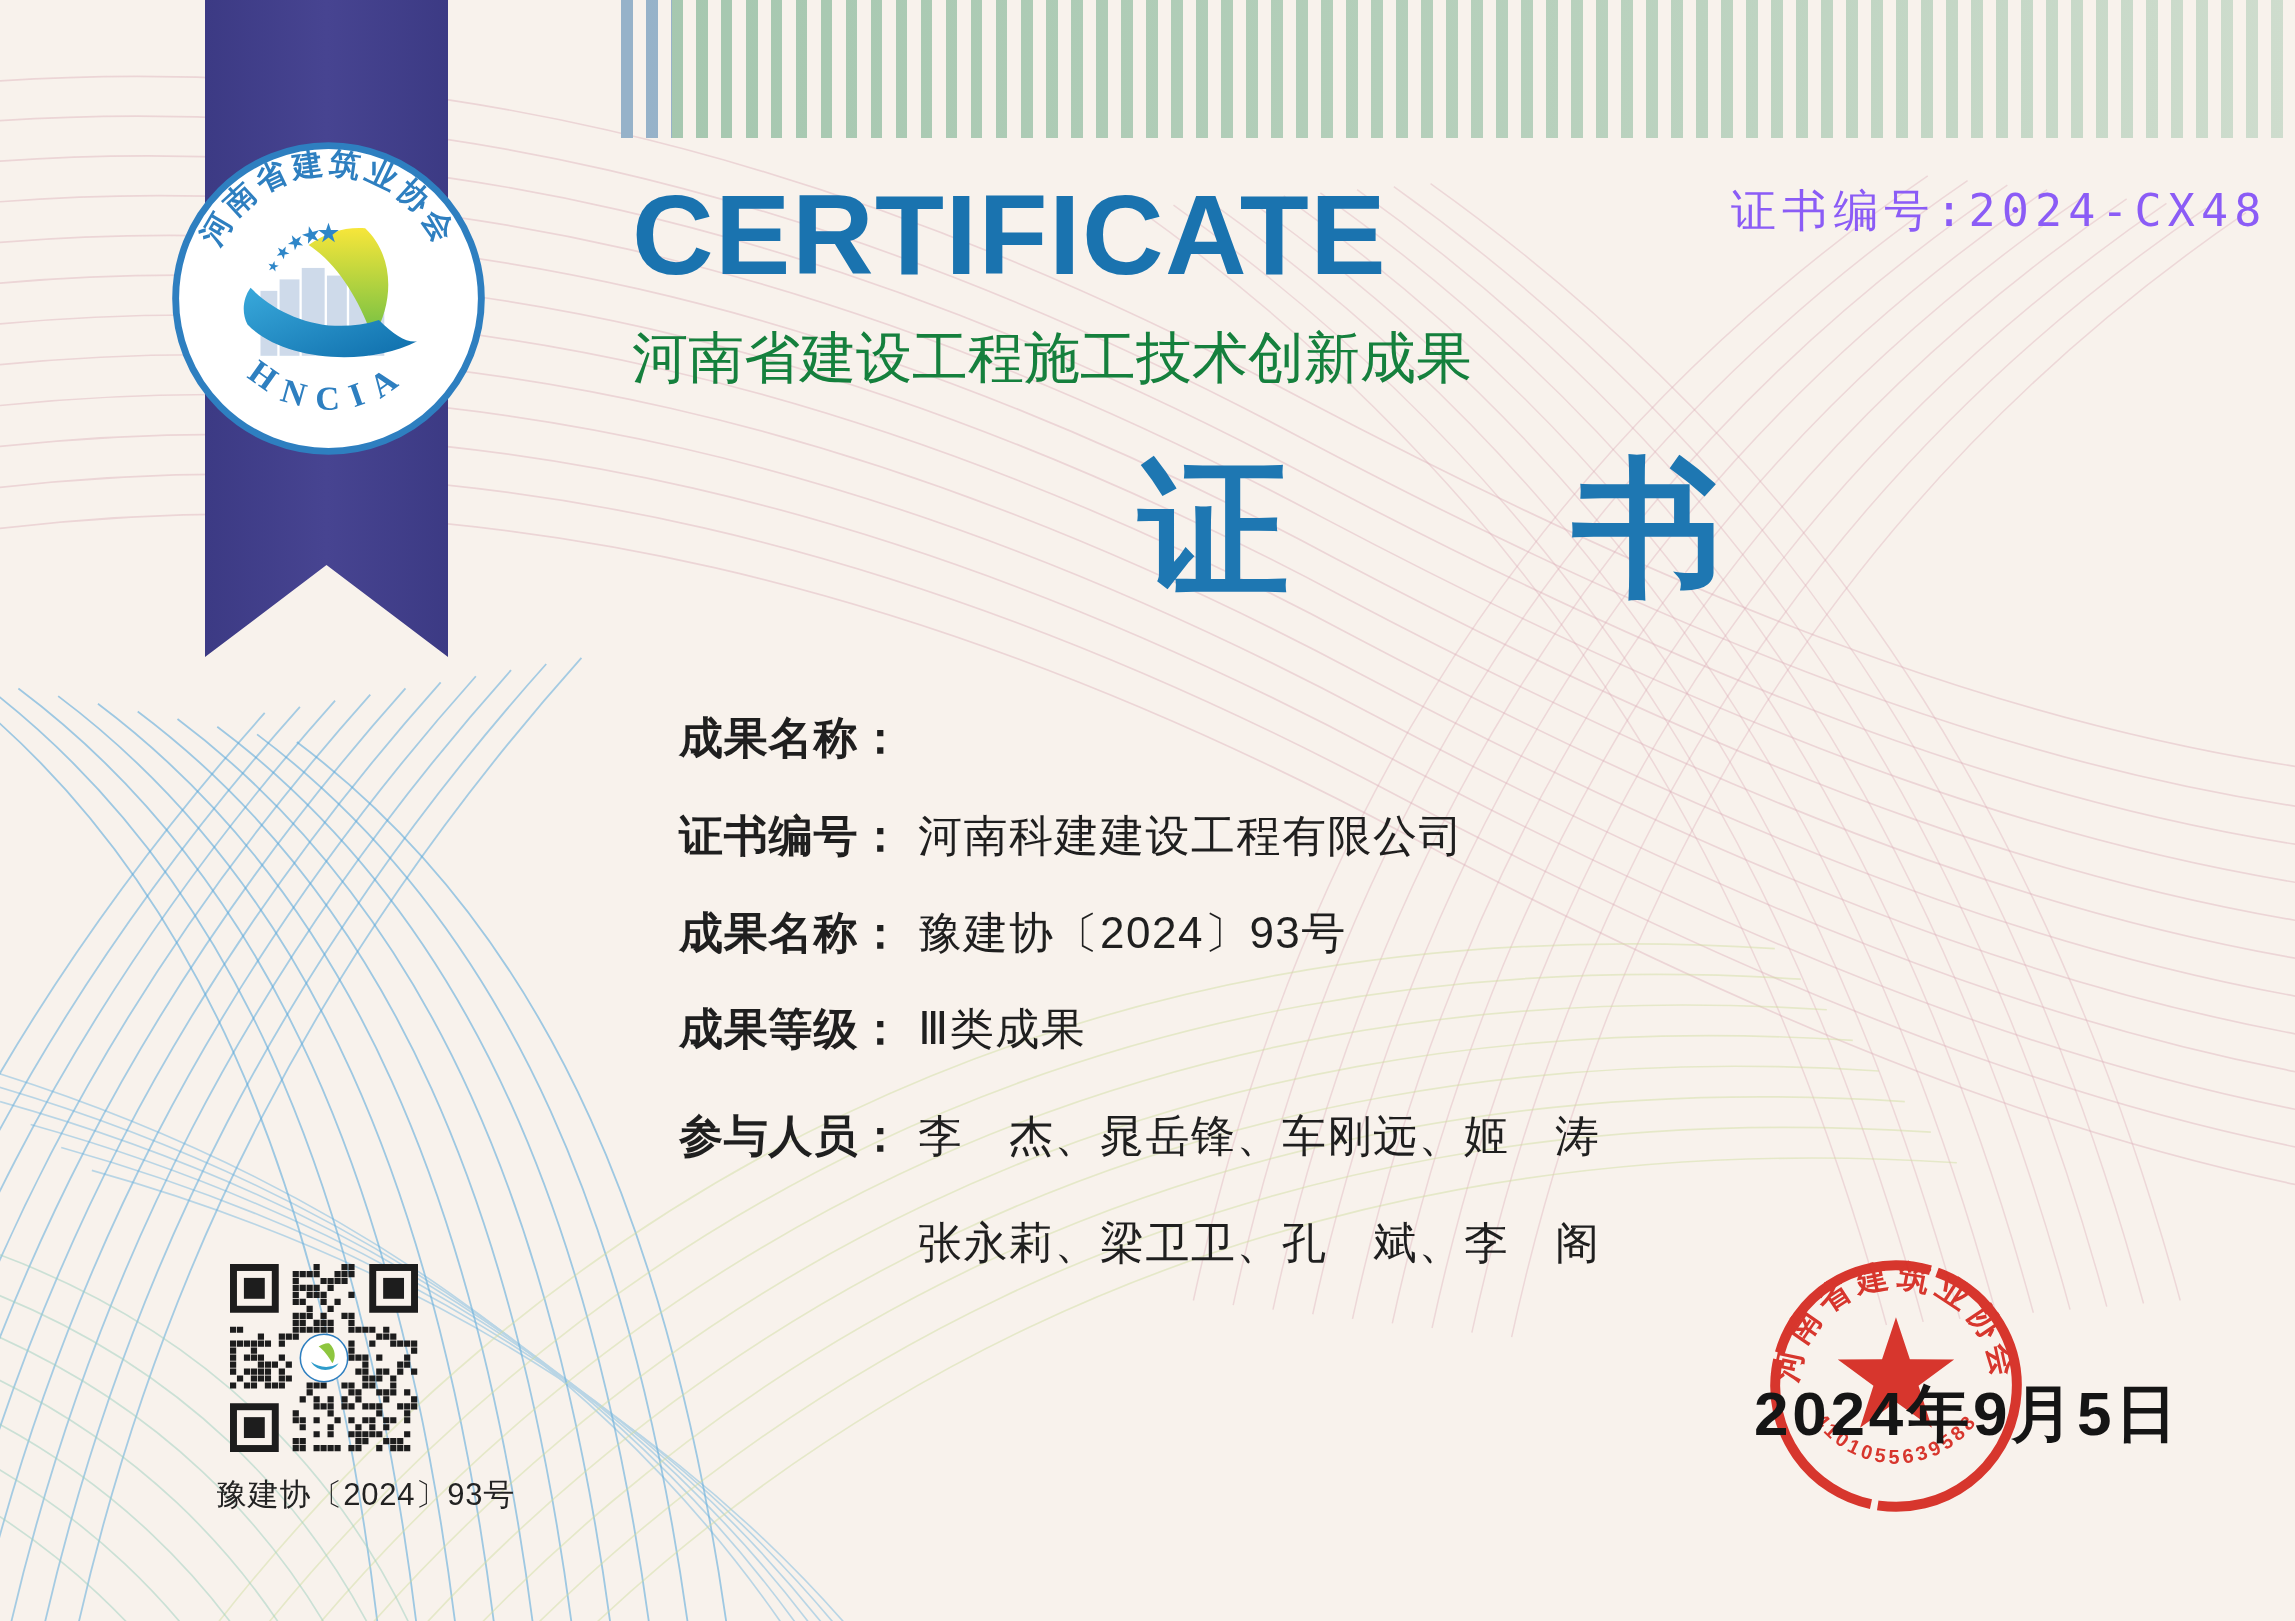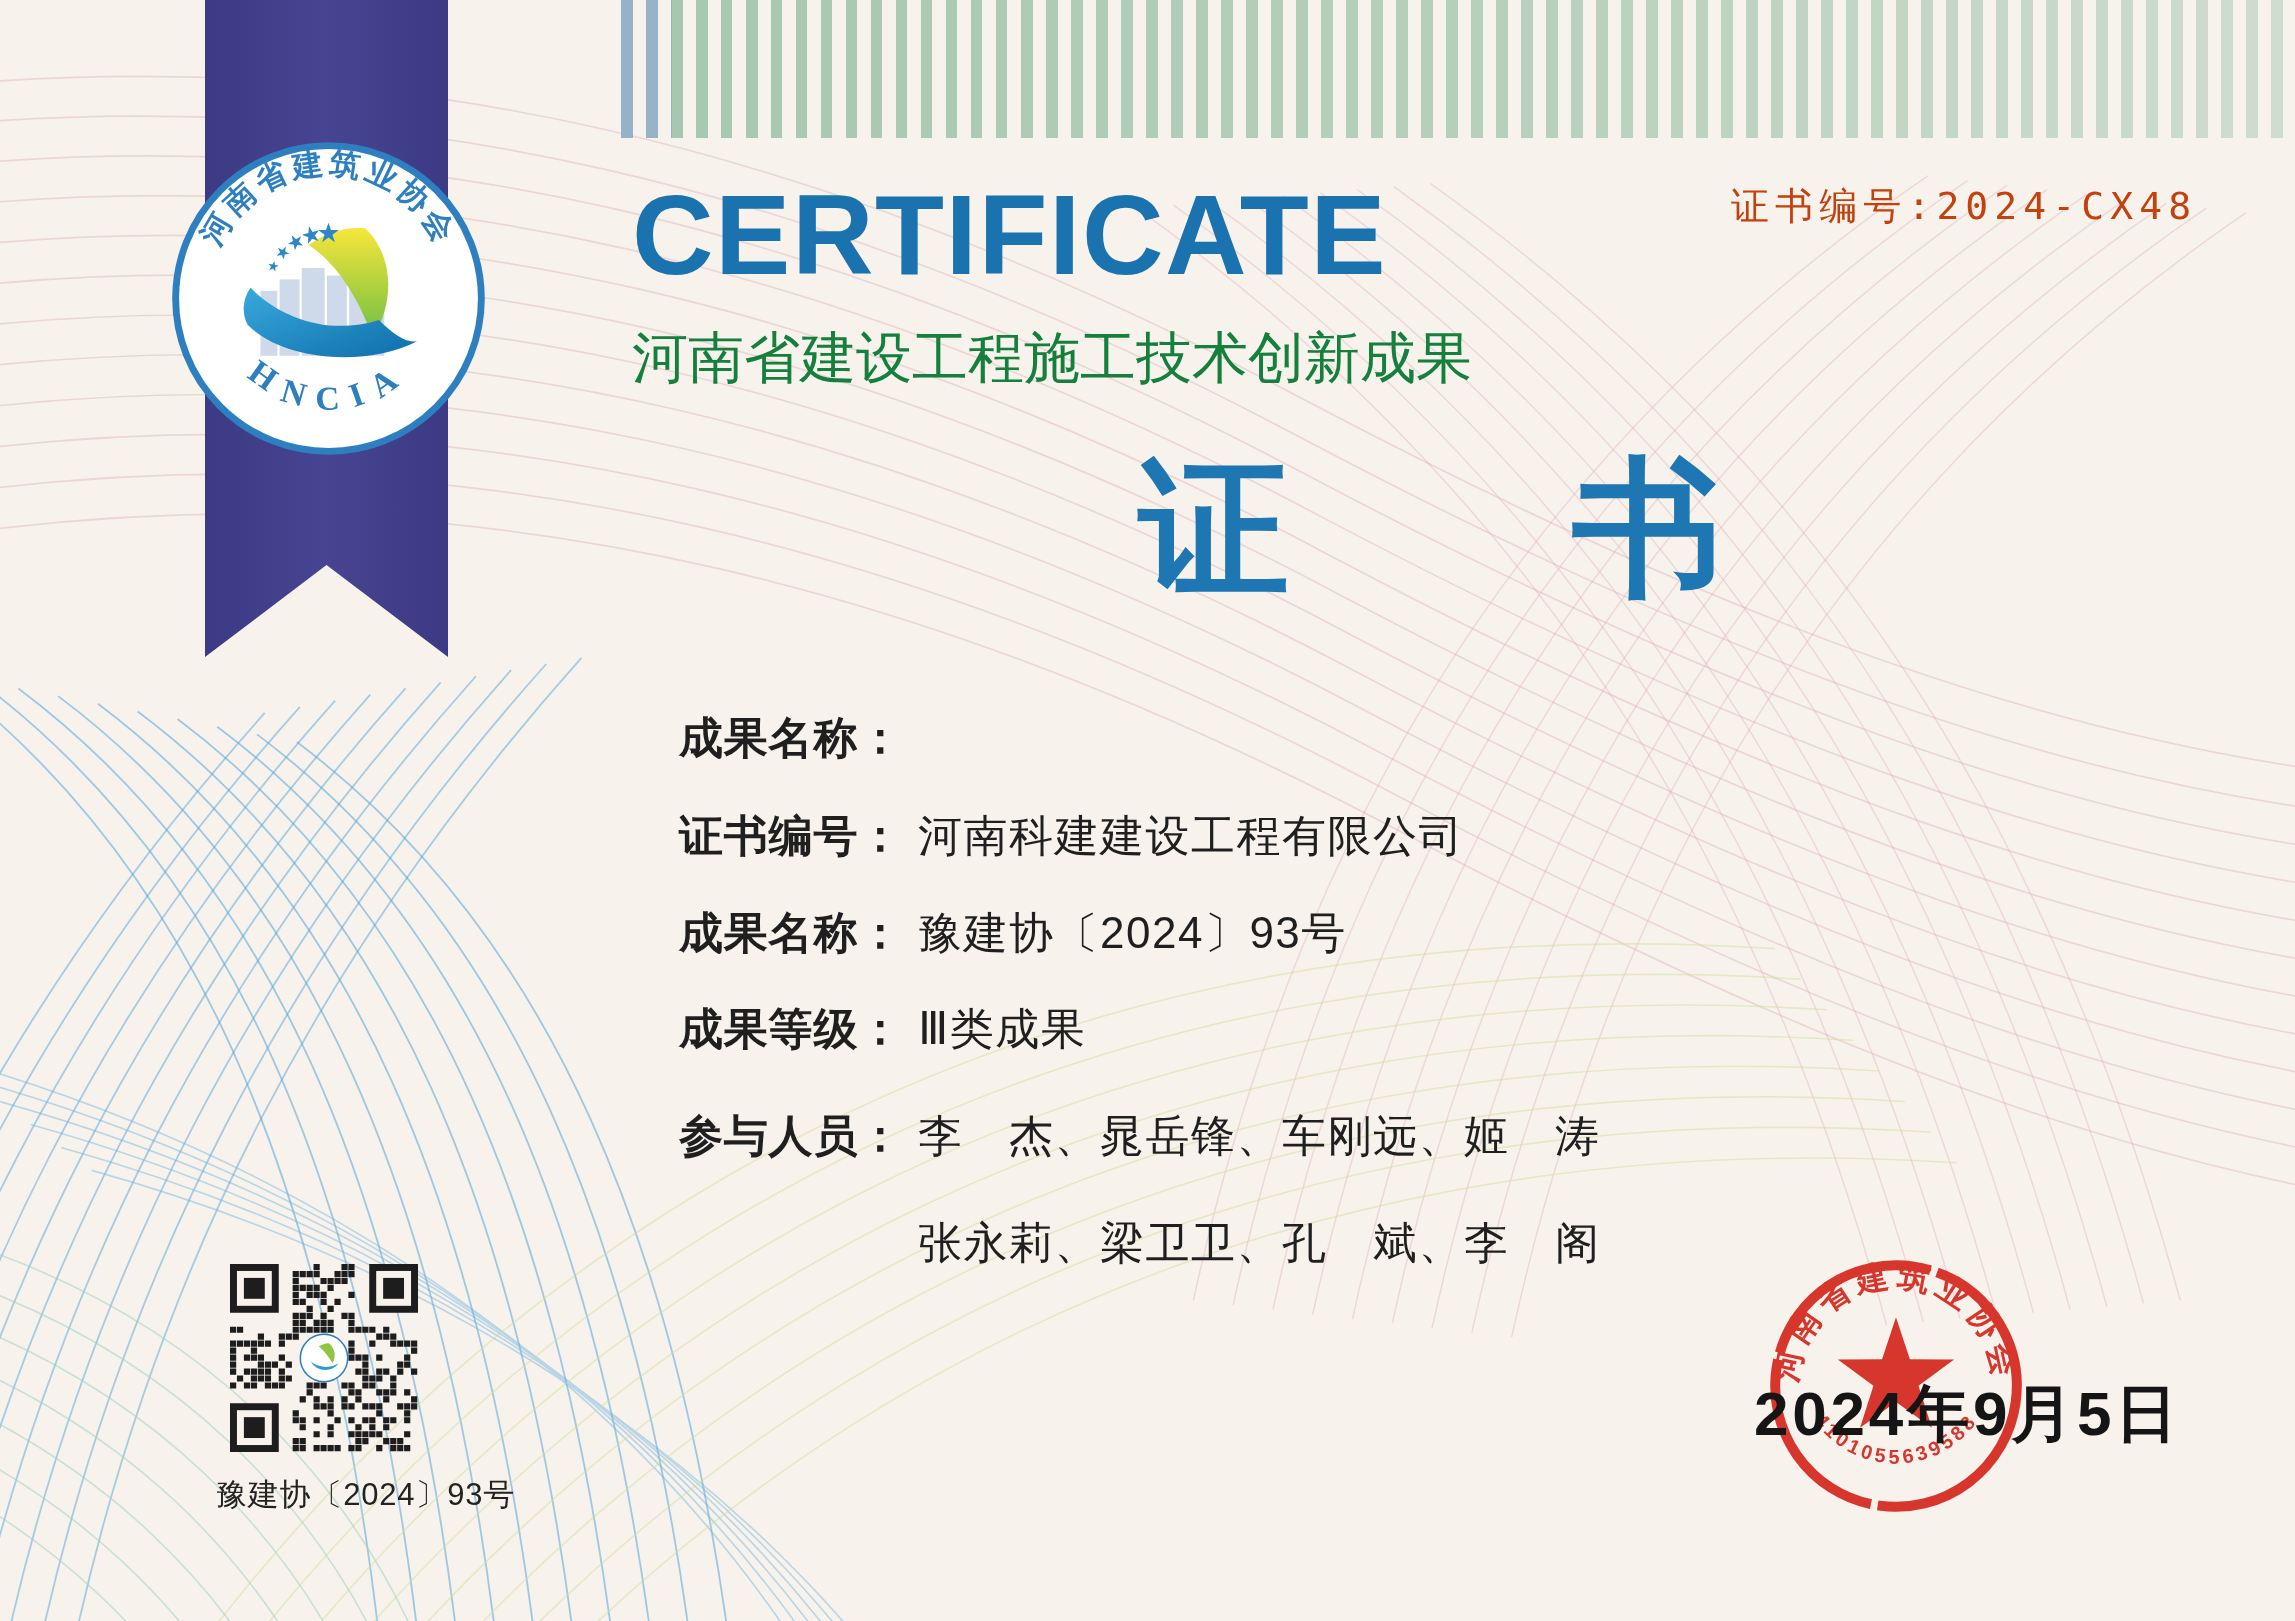--- a/index.html
+++ b/index.html
@@ -19,21 +19,21 @@
     background:repeating-linear-gradient(90deg,#96b2c9 0 11.5px,rgba(0,0,0,0) 11.5px 25px);}
   .stripes-fade{position:absolute;inset:0;
     background:linear-gradient(90deg,rgba(248,242,236,0) 0%,rgba(248,242,236,.22) 55%,rgba(248,242,236,.5) 100%);}
   
   .ribbon{left:205px;top:0;width:243px;height:657px;z-index:2;
     background:linear-gradient(90deg,#3c3a84,#474491 50%,#3c3a84);
     clip-path:polygon(0 0,100% 0,100% 100%,50% 86%,0 100%);}
   .badge{left:168px;top:138px;width:321px;height:321px;z-index:3;}
   
   .cert-no{left:1731px;top:181px;z-index:4;font-family:"DejaVu Sans Mono",monospace;
-    font-size:38px;letter-spacing:6.1px;color:#c2410c;}
+    font-size:45px;letter-spacing:6.1px;color:#8b5cf6;}
   .title-en{left:632px;top:170px;z-index:4;font-size:113px;font-weight:700;
     letter-spacing:1.5px;color:#1a73af;}
   .title-cn{left:632px;top:321px;z-index:4;font-size:56px;font-weight:400;color:#15803d;}
   .cert-word{left:1111px;top:453px;z-index:4;font-size:150px;font-weight:700;color:#1e77b2;line-height:1;margin-left:28px;}
   .cert-word .gap{display:inline-block;width:283px;}
   
   .row{left:679px;z-index:4;font-size:44px;display:flex;white-space:nowrap;margin-top:45px;}
   .row .lbl{font-weight:800;letter-spacing:0.8px;width:239px;flex:0 0 auto;}
   .row .val{font-weight:500;letter-spacing:1.5px;}
   .r1{top:664px;} .r2{top:762px;} .r3{top:859px;} .r4{top:955px;} .r5{top:1062px;} .r6{top:1169px;}

